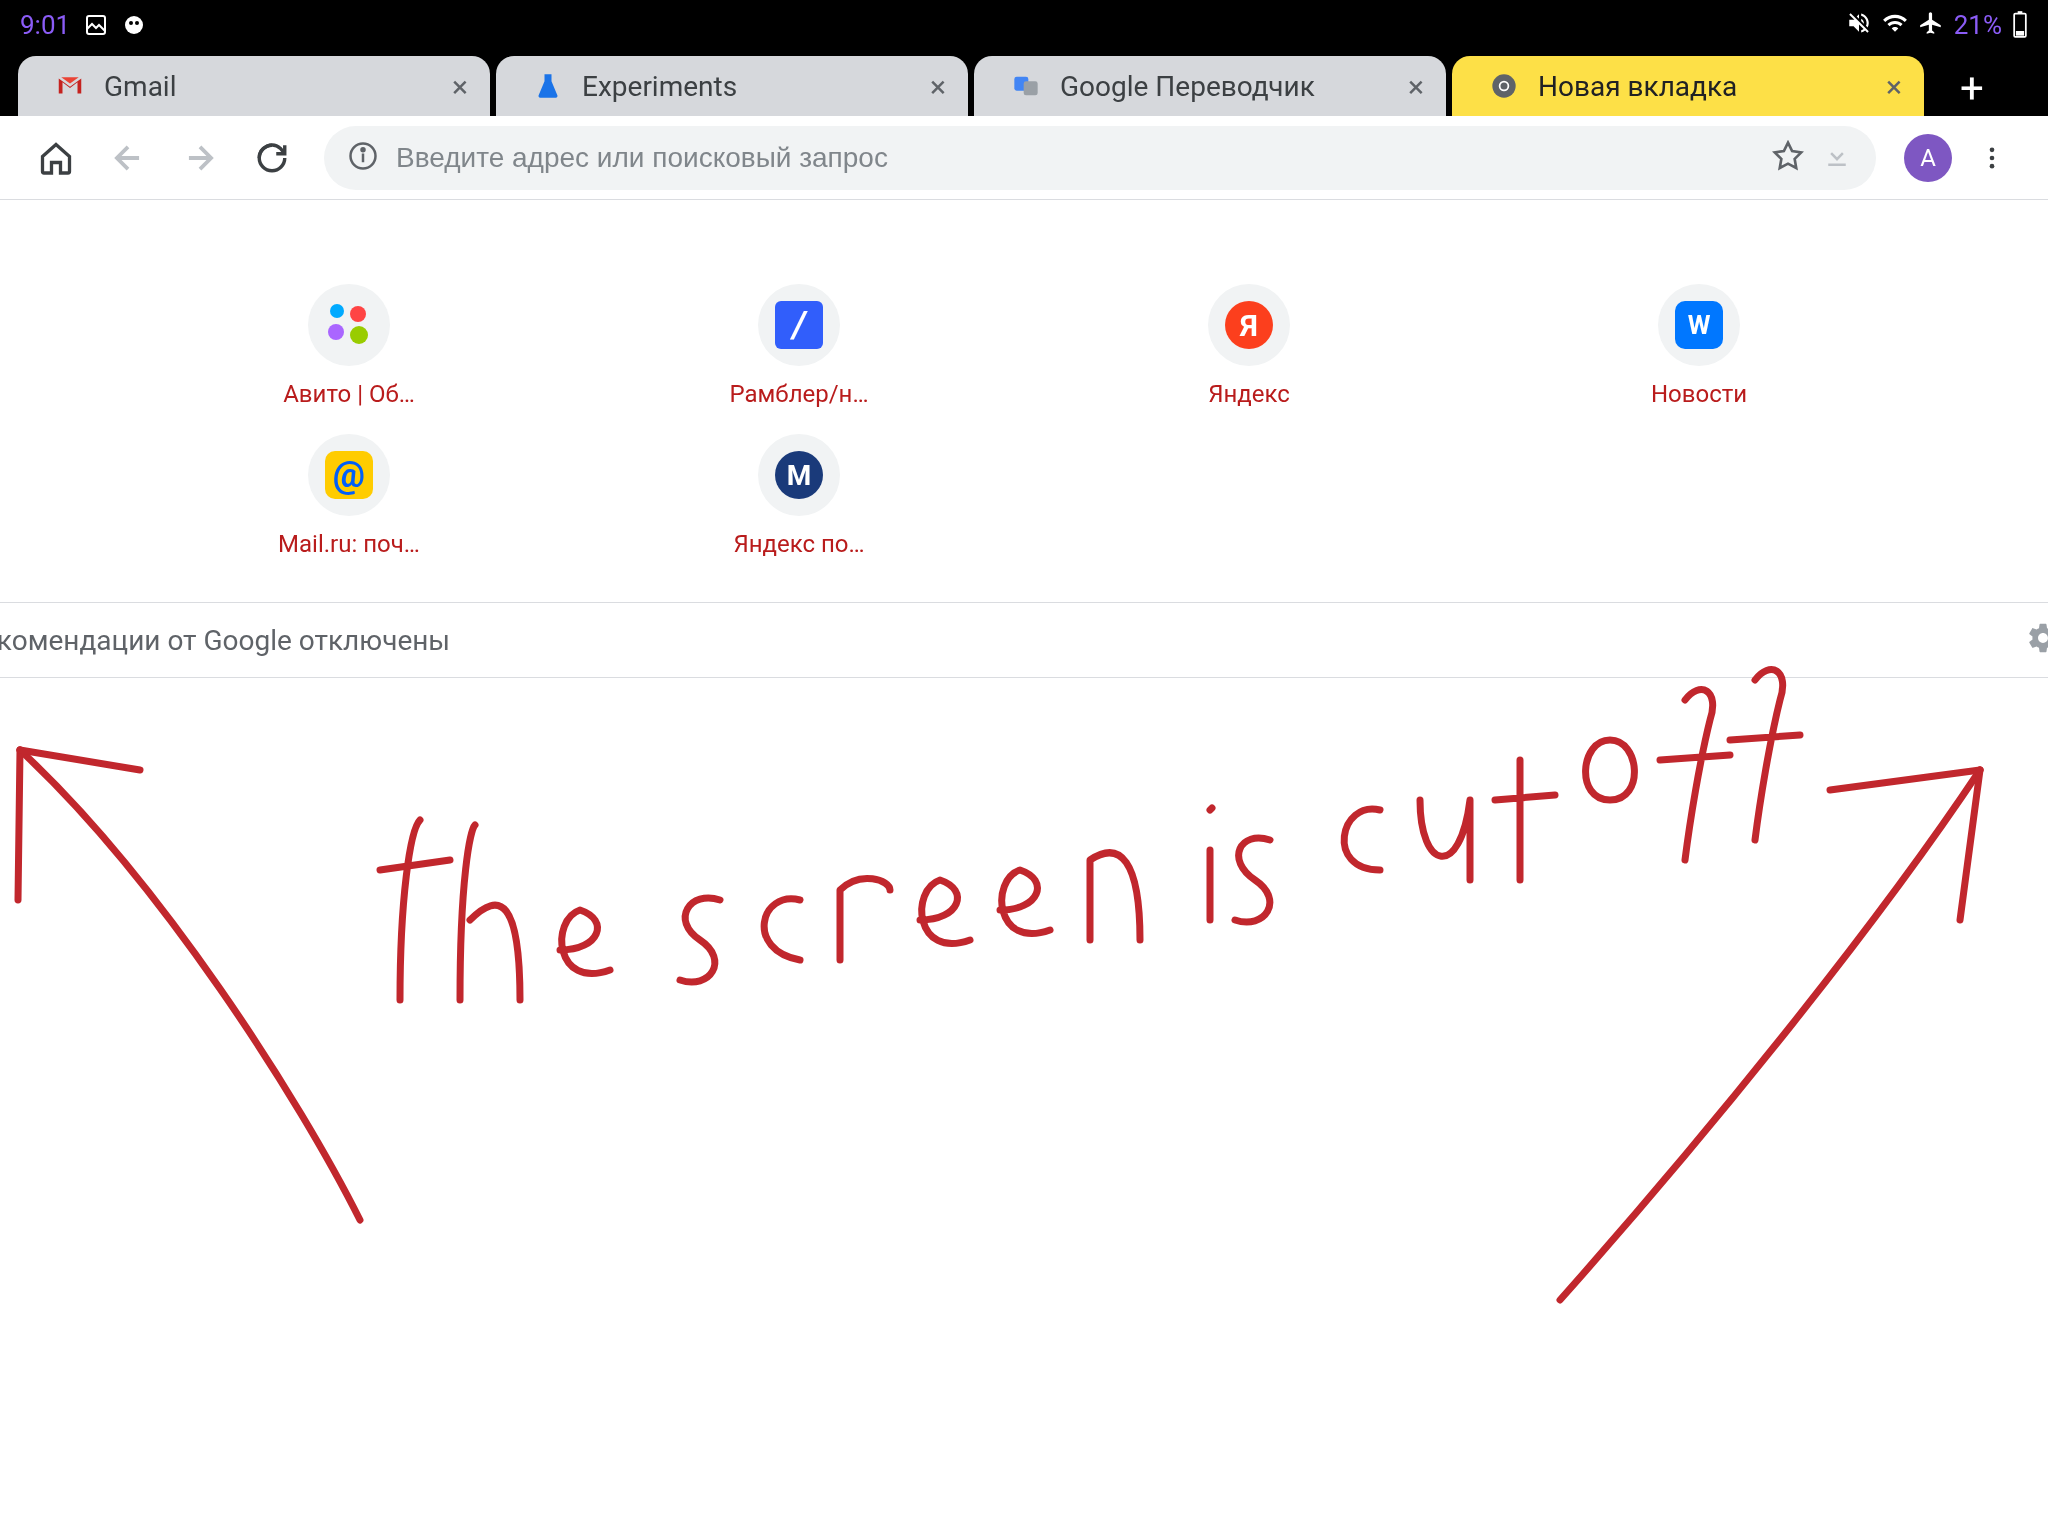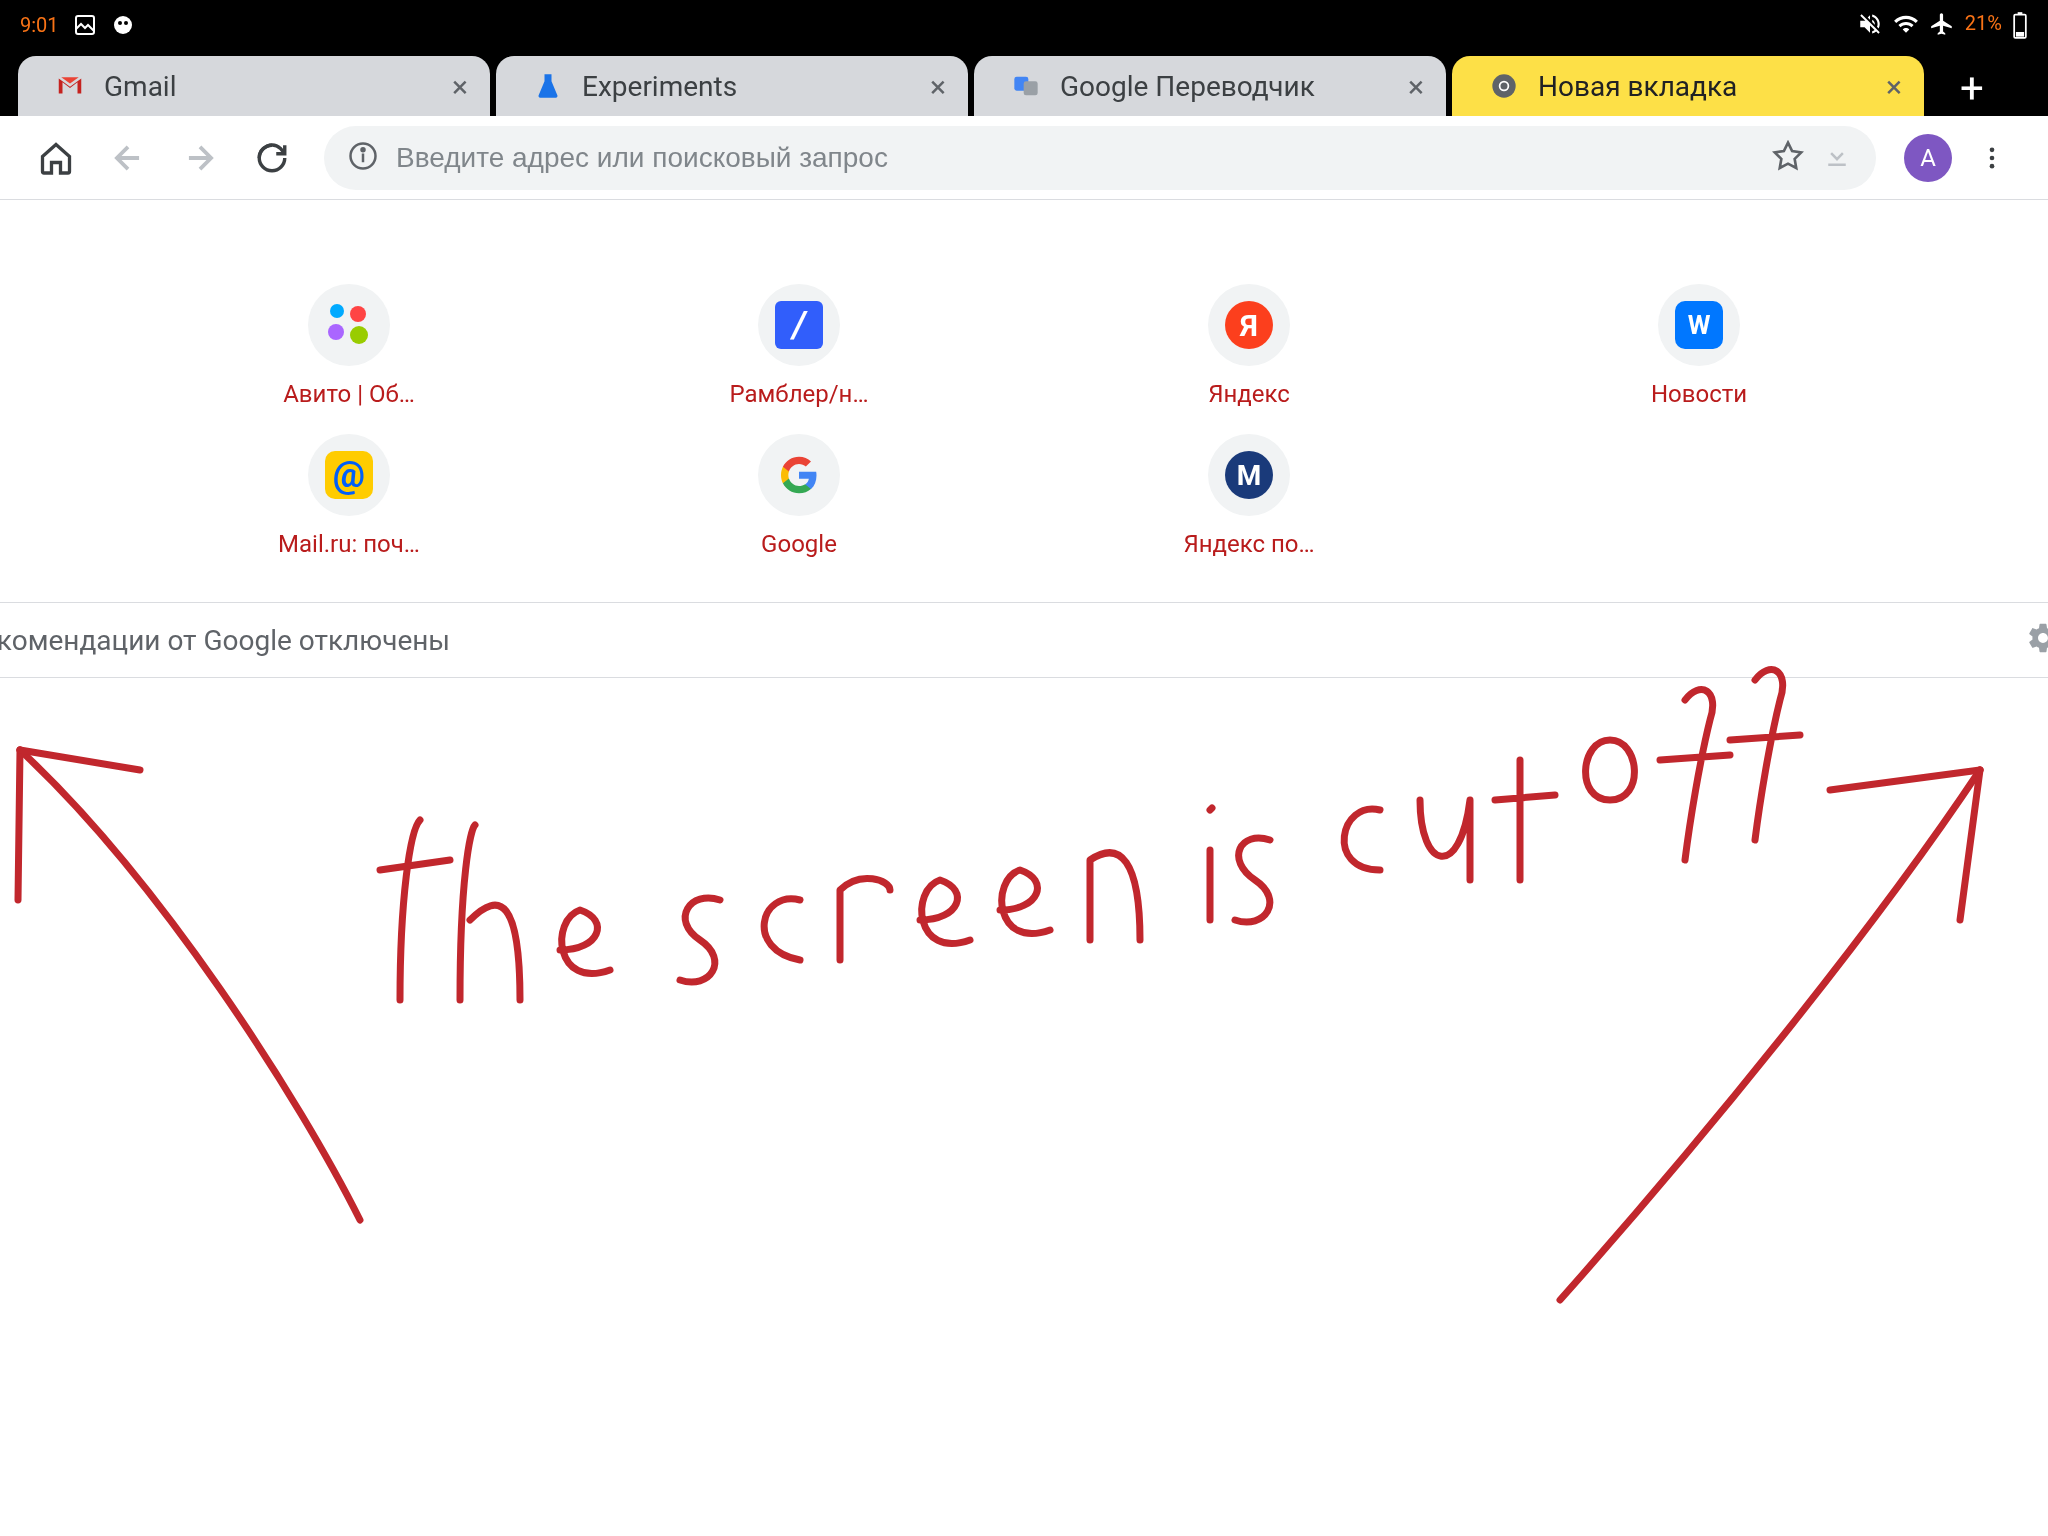--- a/index.html
+++ b/index.html
@@ -1,19 +1,19 @@
 <!DOCTYPE html>
 <html><head>
 <meta charset="utf-8">
 <style>
   * { box-sizing: border-box; margin: 0; padding: 0; }
   html, body { width: 2048px; height: 1536px; font-family: Roboto, Arial, sans-serif; background: #fff; overflow: hidden; }
   
   
-  .status-bar { height: 50px; background: #000; color: #f97316; display: flex; align-items: center; justify-content: space-between; padding: 0 20px; font-size: 20px; }
+  .status-bar { height: 50px; background: #000; color: #8b5cf6; display: flex; align-items: center; justify-content: space-between; padding: 0 20px; font-size: 26px; }
   .status-left { display: flex; align-items: center; gap: 14px; }
   .status-right { display: flex; align-items: flex-start; gap: 10px; }
   .status-icon { display: inline-flex; align-items: center; }
   
   
   .tab-strip { height: 66px; background: #000; display: flex; align-items: flex-end; padding: 0 12px 0 18px; gap: 0; }
   .tab { height: 60px; width: 472px; background: #d6d8dc; border-radius: 18px 18px 0 0; display: flex; align-items: center; padding: 0 16px 0 36px; font-size: 28px; color: #3c4043; position: relative; margin-right: 6px; }
   .tab.active { background: #fde047; color: #202124; }
   .tab .tab-favicon { width: 32px; height: 32px; margin-right: 18px; display: flex; align-items: center; justify-content: center; }
   .tab .tab-title { flex: 1; white-space: nowrap; overflow: hidden; text-overflow: ellipsis; }
@@ -237,31 +237,20 @@
       <div class="shortcut-label">Новости</div>
     </div>
 
     <div class="shortcut">
       <div class="shortcut-icon">
           <div class="ic-mail">@</div>
         </div>
       <div class="shortcut-label">Mail.ru: поч…</div>
     </div>
 
-    <div class="shortcut">
-      <div class="shortcut-icon">
-        <svg width="40" height="40" viewBox="0 0 48 48">
-            <path fill="#4285F4" d="M45 24.5c0-1.6-.1-3-.4-4.5H24v8.5h11.8c-.5 2.8-2 5.1-4.3 6.7v5.6h7C42.6 37 45 31.3 45 24.5z"></path>
-            <path fill="#34A853" d="M24 46c5.8 0 10.7-1.9 14.3-5.2l-7-5.6c-2 1.3-4.5 2.1-7.3 2.1-5.6 0-10.4-3.8-12.1-9H4.7v5.7C8.3 41.2 15.6 46 24 46z"></path>
-            <path fill="#FBBC05" d="M11.9 28.3c-.4-1.3-.7-2.7-.7-4.3s.3-3 .7-4.3v-5.7H4.7C3.2 17 2.4 20.4 2.4 24s.8 7 2.3 10l7.2-5.7z"></path>
-            <path fill="#EA4335" d="M24 10.7c3.2 0 6 1.1 8.2 3.2l6.2-6.2C34.7 4 29.8 2 24 2 15.6 2 8.3 6.8 4.7 14l7.2 5.7c1.7-5.2 6.5-9 12.1-9z"></path>
-          </svg>
-      </div>
-      <div class="shortcut-label">Google</div>
-    </div>
 
     <div class="shortcut">
       <div class="shortcut-icon">
           <div class="ic-prognoz">М</div>
         </div>
       <div class="shortcut-label">Яндекс по…</div>
     </div>
 
 
   </div>

